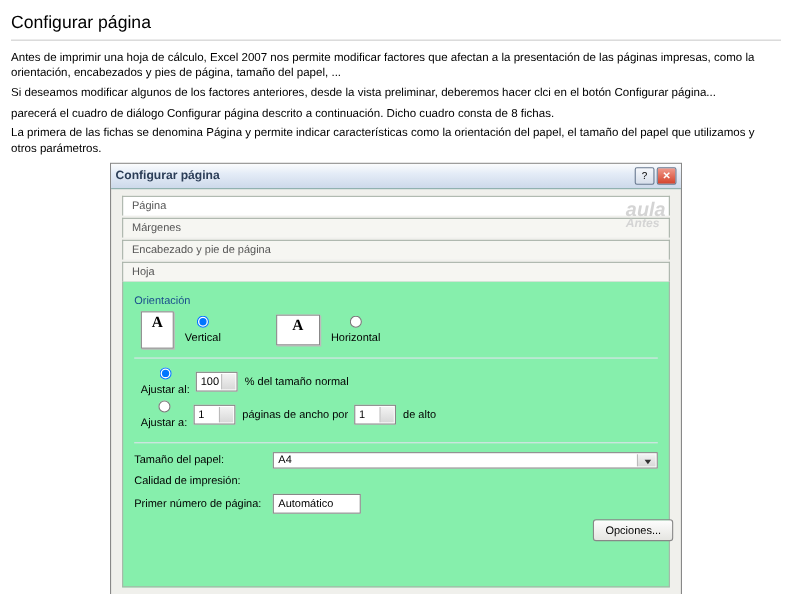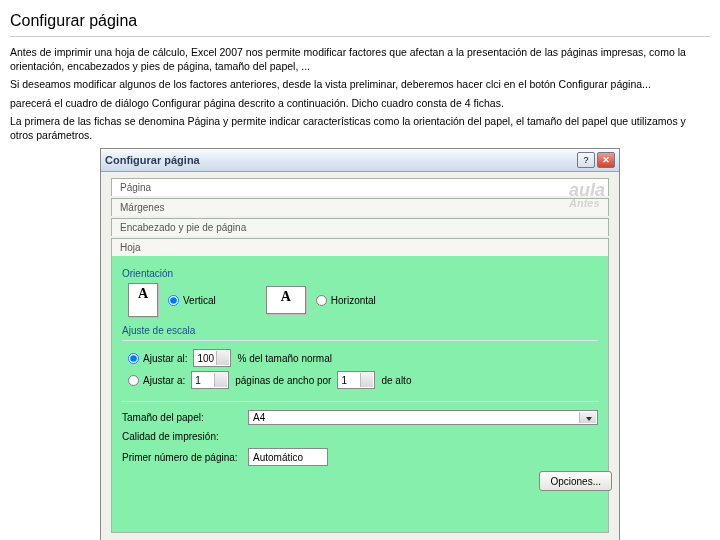--- a/index.html
+++ b/index.html
@@ -22,21 +22,21 @@
   .tab { padding: 3px 8px; border: 1px solid #a9b3a9; background: #f6f6f2; border-bottom: none; font-size: 10px; color: #555; }
   .tab.active { background: #fff; }
   .tab-pane { border: 1px solid #a9b3a9; background: #86efac; padding: 8px 10px 60px 10px; min-height: 230px; }
   
   .group-label { color: #1a4e8c; font-size: 10px; margin: 4px 0 4px 0; }
   .hr { border: none; border-top: 1px solid #dce3ec; margin: 3px 0 8px 0; }
   
   .orient-row { display: flex; align-items: center; gap: 10px; margin: 4px 0 8px 6px; }
   .orient-thumb { width: 30px; height: 34px; border: 1px solid #888; display: flex; align-items: flex-start; justify-content: center; font: bold 14px "Times New Roman", serif; padding-top: 2px; background: #fff; box-shadow: 1px 1px 0 #bbb; }
   .orient-thumb.wide { width: 40px; height: 28px; }
-  .radio { display: inline-flex; align-items: center; gap: 4px; font-size: 10px; }
+  .radio { display: inline-flex; align-items: center; gap: 4px; font-size: 10px; flex-direction: column; }
   .radio input { width: 11px; height: 11px; }
   
   .scale-row { display: flex; align-items: center; gap: 6px; margin: 4px 0 4px 6px; font-size: 10px; }
   .spin { width: 38px; height: 18px; border: 1px solid #888; background: #fff; display: inline-flex; align-items: center; padding: 0 3px; position: relative; font-size: 10px; }
   .spin::after { content: ""; position: absolute; right: 1px; top: 1px; width: 12px; bottom: 1px; background: linear-gradient(#f3f3f3,#d8d8d8); border-left: 1px solid #bbb; }
   
   .field-row { display: flex; align-items: center; gap: 8px; margin: 6px 0; font-size: 10px; }
   .label-col { width: 118px; }
   .combo { flex: 1; height: 15px; border: 1px solid #888; background: #fff; display: flex; align-items: center; padding: 0 4px; position: relative; }
   .combo::after { content: ""; position: absolute; right: 1px; top: 1px; width: 16px; bottom: 1px; background: linear-gradient(#f3f3f3,#d8d8d8); border-left: 1px solid #bbb; }
@@ -53,21 +53,21 @@
   
   .page-num { text-align: right; font-size: 13px; margin: 4px 6px 6px 0; }
 </style>
 </head>
 <body>
 
 <div class="page-title">Configurar página</div>
 
 <p class="para">Antes de imprimir una hoja de cálculo, Excel 2007 nos permite modificar factores que afectan a la presentación de las páginas impresas, como la orientación, encabezados y pies de página, tamaño del papel, ...</p>
 <p class="para">Si deseamos modificar algunos de los factores anteriores, desde la vista preliminar, deberemos hacer clci en el botón Configurar página...</p>
-<p class="para">parecerá el cuadro de diálogo Configurar página descrito a continuación. Dicho cuadro consta de 4 fichas.</p>
+<p class="para">parecerá el cuadro de diálogo Configurar página descrito a continuación. Dicho cuadro consta de 8 fichas.</p>
 <p class="para">La primera de las fichas se denomina Página y permite indicar características como la orientación del papel, el tamaño del papel que utilizamos y otros parámetros.</p>
 
 <div class="dialog">
 
   <div class="titlebar">
     <span class="title">Configurar página</span>
     <span class="tb-btn">?</span>
     <span class="tb-btn tb-close">✕</span>
   </div>
 
@@ -93,21 +93,20 @@
           <span>Vertical</span>
         </label>
         <div style="width:30px"></div>
         <div class="orient-thumb wide">A</div>
         <label class="radio">
           <input type="radio" style="">
           <span>Horizontal</span>
         </label>
       </div>
 
-      <div class="group-label">Ajuste de escala</div>
       <hr class="hr">
       <div class="scale-row">
         <label class="radio">
           <input type="radio" checked="" style="">
           <span>Ajustar al:</span>
         </label>
         <span class="spin">100</span>
         <span>% del tamaño normal</span>
       </div>
       <div class="scale-row">

